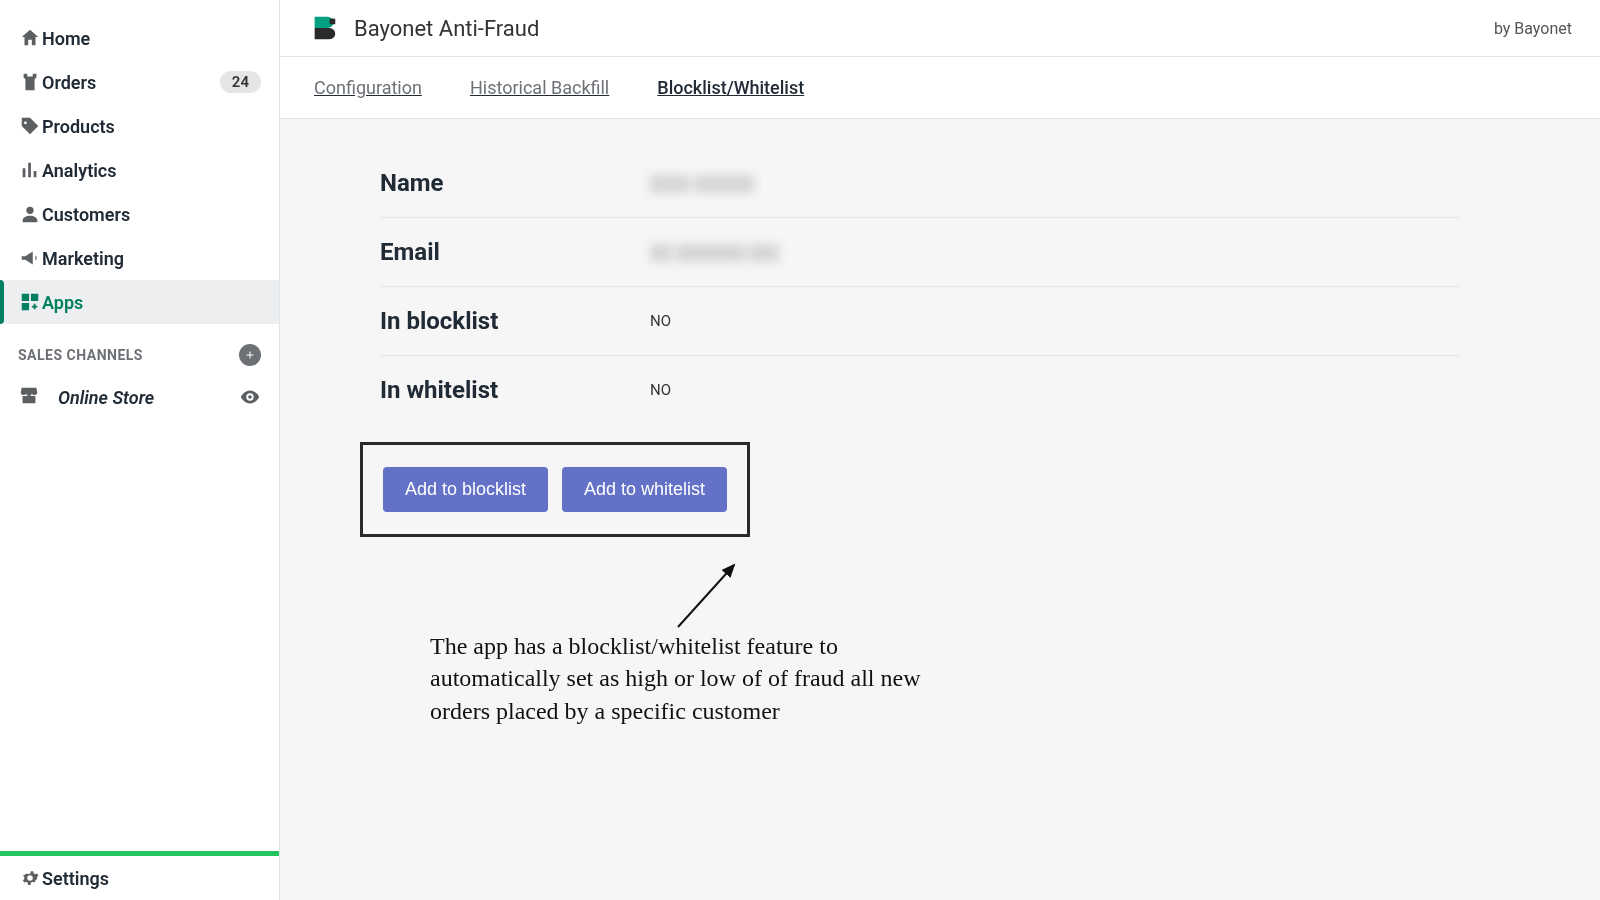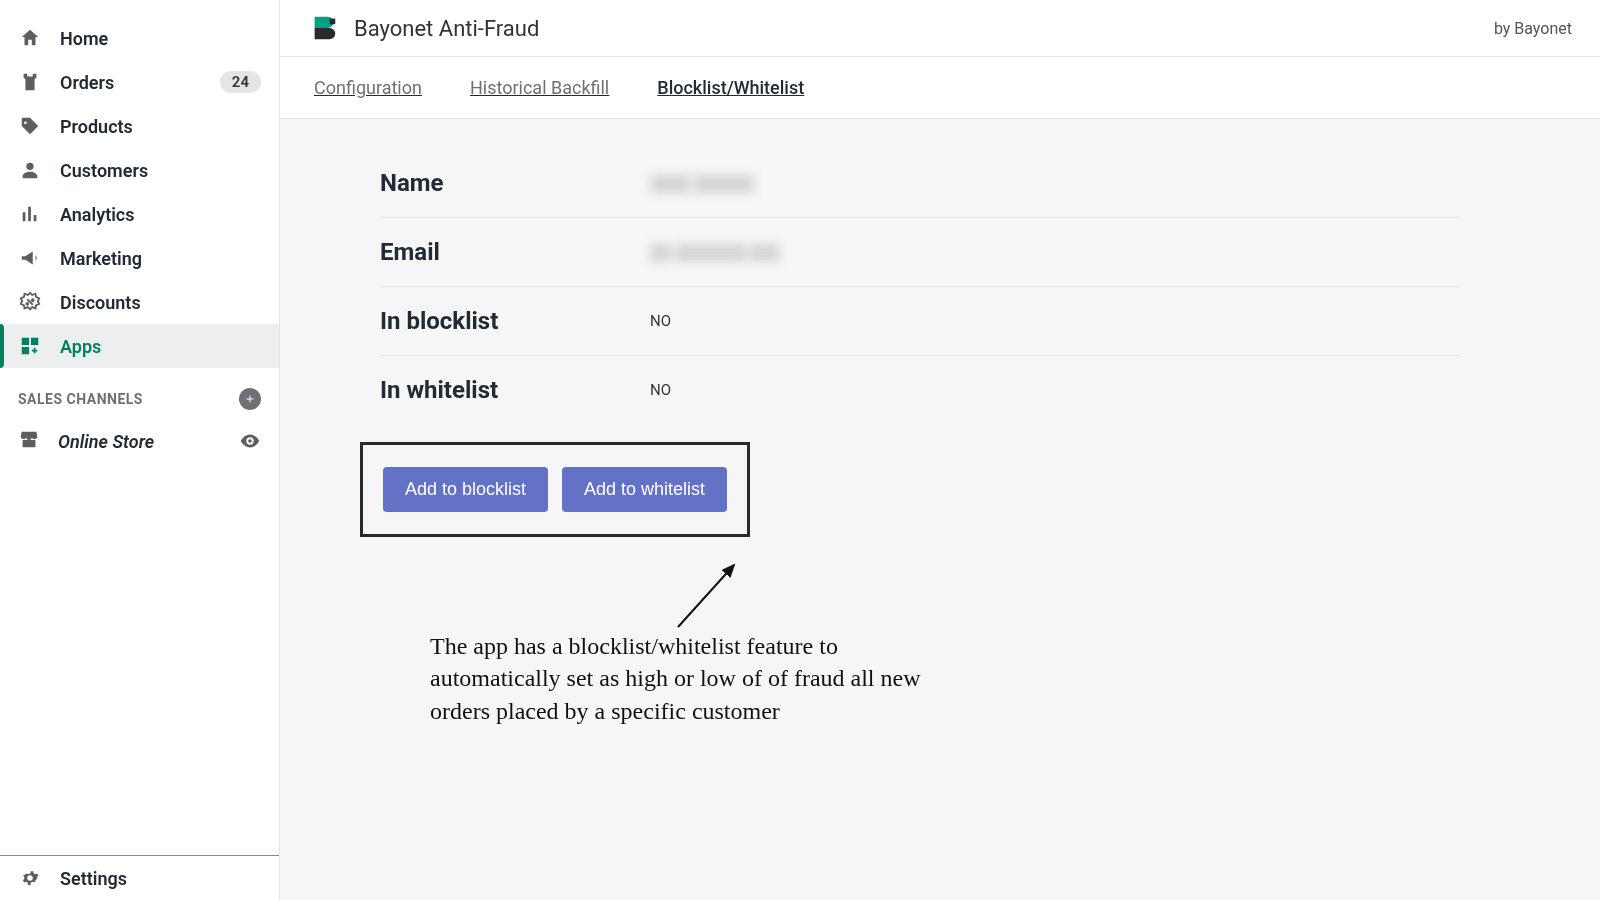--- a/index.html
+++ b/index.html
@@ -24,21 +24,20 @@
   }
   .nav { flex: 1; display: flex; flex-direction: column; }
   .nav-item {
     display: flex;
     align-items: center;
     padding: 10px 18px;
     color: #212b36;
     font-weight: 600;
     font-size: 18px;
     cursor: pointer;
-    gap: 18px;
     position: relative;
   }
   .nav-item .icon { width: 24px; height: 24px; display:flex; align-items:center; justify-content:center; }
   .nav-item .badge {
     margin-left: auto;
     background: #e4e5e7;
     border-radius: 14px;
     font-size: 15px;
     font-weight: 600;
     padding: 2px 12px;
@@ -79,21 +78,21 @@
     padding: 10px 18px;
     gap:18px;
     font-weight:600;
     font-size:18px;
     cursor:pointer;
     font-style:italic;
   }
   .channel-item .view-btn { margin-left:auto; display:flex; }
   .bottom-nav {
     margin-top:auto;
-    border-top: 1px solid #22c55e;
+    border-top: 5px solid #22c55e;
   }
 
   
   .main {
     flex:1;
     display:flex;
     flex-direction:column;
     background:#f6f6f7;
     position:relative;
   }
@@ -227,52 +226,44 @@
           <svg class="ico" viewBox="0 0 24 24">
               <path d="M3 3h9l9 9-9 9-9-9z M7 7a1.5 1.5 0 1 0 0 3 1.5 1.5 0 0 0 0-3z"></path>
             </svg>
         </span>
         <span>Products</span>
       </div>
 
       <div class="nav-item">
         <span class="icon">
           <svg class="ico" viewBox="0 0 24 24">
+              <path d="M4 20V10h3v10zm6 0V4h3v16zm6 0v-7h3v7z"></path>
+            </svg>
+        </span>
+        <span>Analytics</span>
+      </div>
+
+      <div class="nav-item">
+        <span class="icon">
+          <svg class="ico" viewBox="0 0 24 24">
               <path d="M12 12a4 4 0 1 0-4-4 4 4 0 0 0 4 4zm0 2c-4 0-8 2-8 5v2h16v-2c0-3-4-5-8-5z"></path>
             </svg>
         </span>
         <span>Customers</span>
       </div>
 
       <div class="nav-item">
         <span class="icon">
           <svg class="ico" viewBox="0 0 24 24">
-              <path d="M4 20V10h3v10zm6 0V4h3v16zm6 0v-7h3v7z"></path>
-            </svg>
-        </span>
-        <span>Analytics</span>
-      </div>
-
-      <div class="nav-item">
-        <span class="icon">
-          <svg class="ico" viewBox="0 0 24 24">
               <path d="M3 10v4h4l8 5V5l-8 5zm15-1a4 4 0 0 1 0 6z"></path>
             </svg>
         </span>
         <span>Marketing</span>
       </div>
 
-      <div class="nav-item">
-        <span class="icon">
-          <svg class="ico" viewBox="0 0 24 24">
-              <path d="M12 2l2.4 2.4L18 3l.6 3.4L22 8l-1.4 3.2L22 14l-3.4 1.6L18 19l-3.6-1.4L12 20l-2.4-2.4L6 19l-.6-3.4L2 14l1.4-2.8L2 8l3.4-1.6L6 3l3.6 1.4zM9 9l6 6m0-6a1 1 0 1 0 0 2 1 1 0 0 0 0-2zm-6 4a1 1 0 1 0 0 2 1 1 0 0 0 0-2z" fill="none" stroke="#5c5f62" stroke-width="2"></path>
-            </svg>
-        </span>
-        <span>Discounts</span>
-      </div>
 
       <div class="nav-item active">
         <span class="icon">
           <svg class="ico" viewBox="0 0 24 24">
               <path d="M3 3h8v8H3zm10 0h8v8h-8zm-10 10h8v8H3zm13 1h2v2h2v2h-2v2h-2v-2h-2v-2h2z"></path>
             </svg>
         </span>
         <span>Apps</span>
       </div>
 

